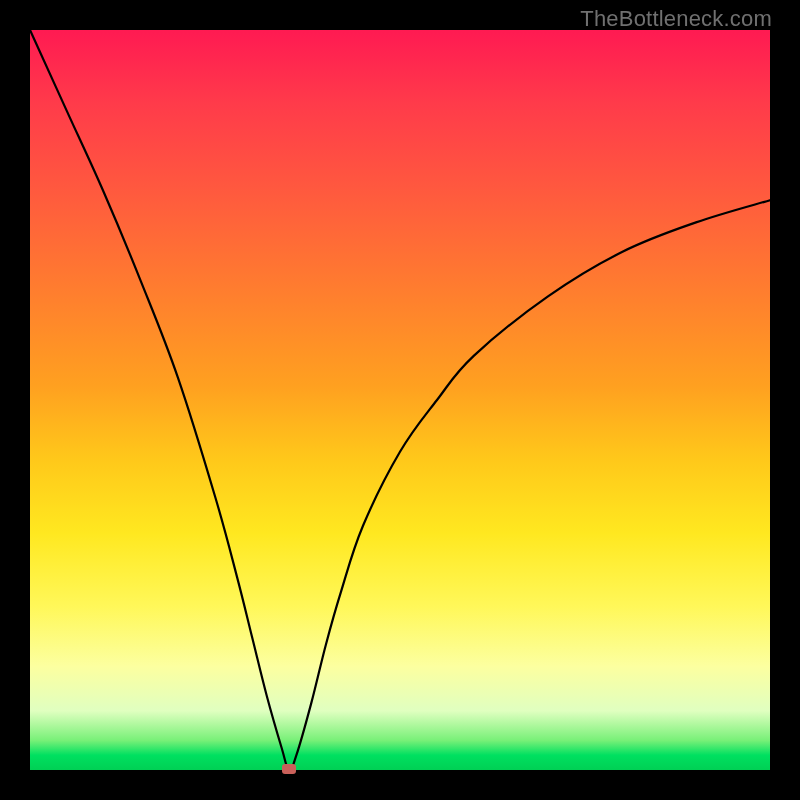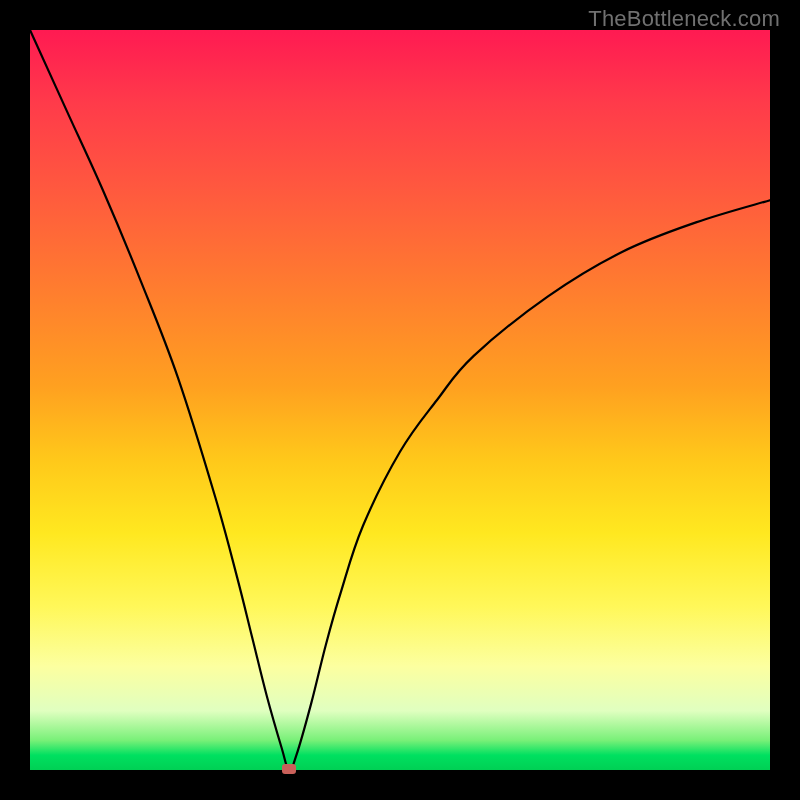--- a/index.html
+++ b/index.html
@@ -35,21 +35,21 @@
       #fcffa0 86%,
       #e0ffc0 92%,
       #78f078 96%,
       #00e060 98%,
       #00d054 100%
     );
   }
   .watermark {
     position: absolute;
     top: 6px;
-    right: 20px;
+    right: 28px;
     color: #707070;
     font-size: 22px;
     font-weight: 500;
     letter-spacing: 0.2px;
     user-select: none;
   }
   svg.curve {
     position: absolute;
     inset: 0;
     width: 100%;

